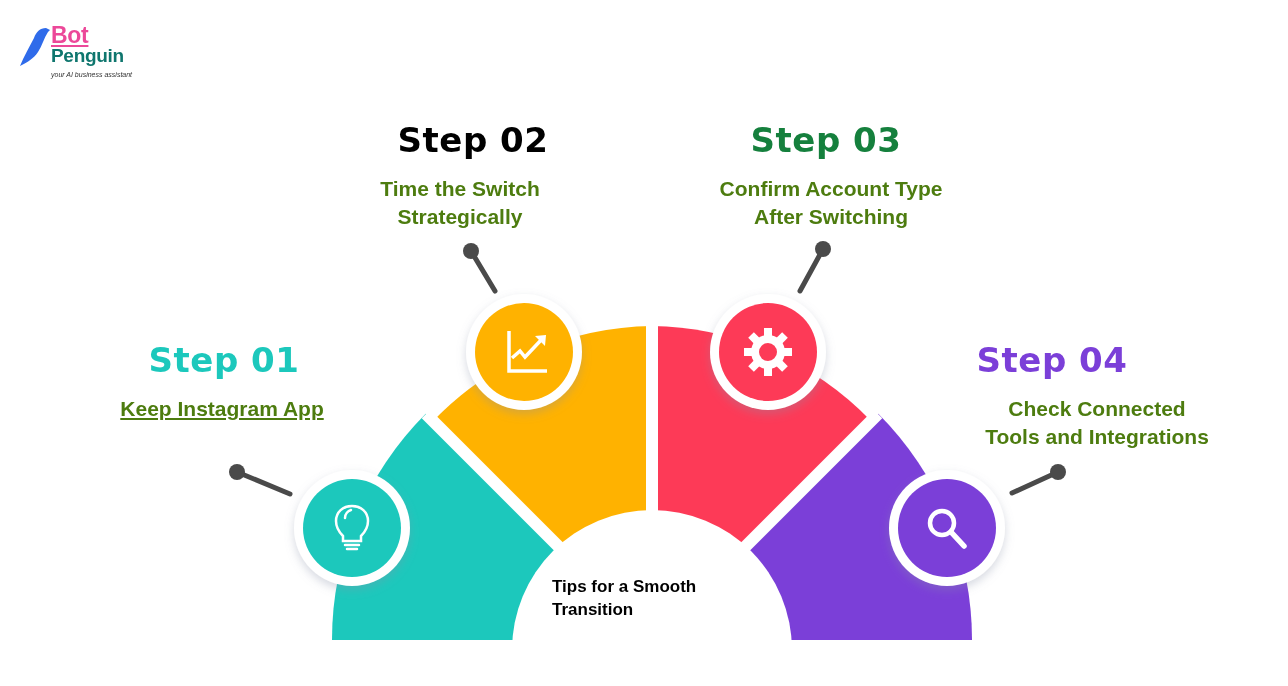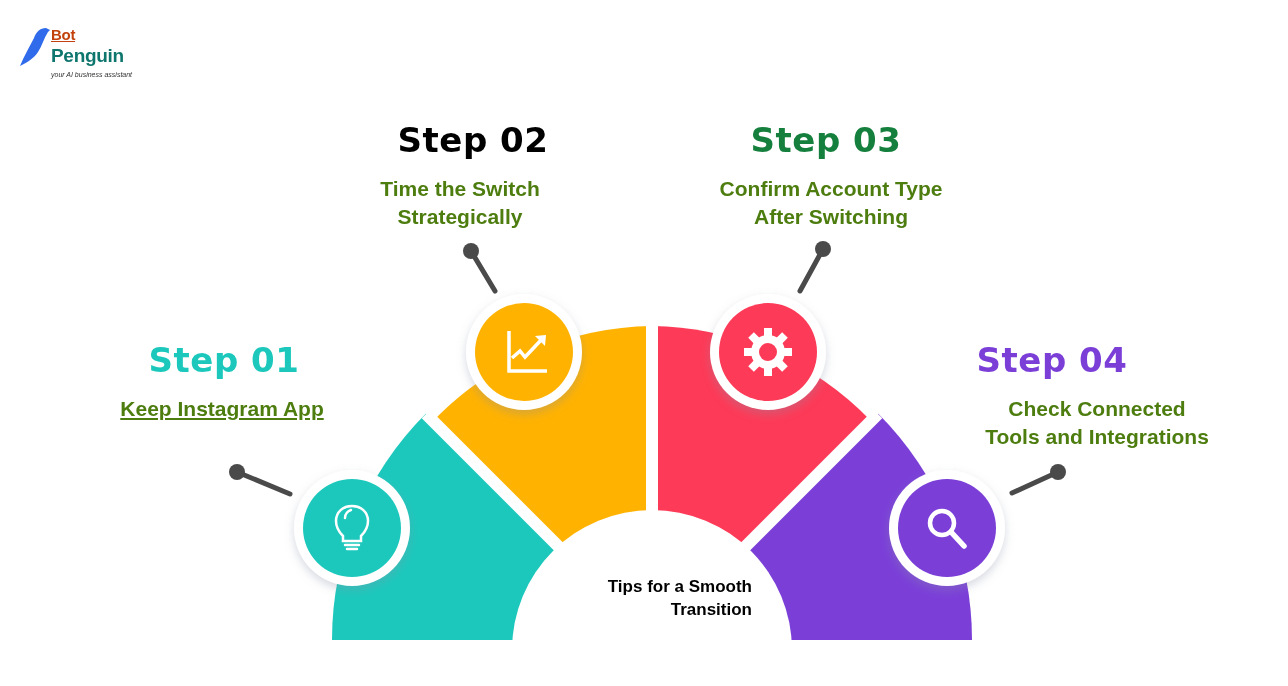--- a/index.html
+++ b/index.html
@@ -1,25 +1,25 @@
 <!DOCTYPE html>
 <html><head>
 <meta charset="utf-8">
 <style>
   html, body { margin: 0; padding: 0; background: #ffffff; }
   body { width: 1288px; height: 686px; position: relative; overflow: hidden; font-family: "Liberation Sans", sans-serif; }
   .logo { position: absolute; left: 18px; top: 24px; width: 130px; height: 60px; }
   .logo-mark { position: absolute; left: 0; top: 2px; }
-  .logo-bot { position: absolute; left: 33px; top: 0px; font-size: 15px; font-weight: 700; color: #c2410c; letter-spacing: -0.3px; line-height: 22px; text-decoration: underline; }
+  .logo-bot { position: absolute; left: 33px; top: 0px; font-size: 23px; font-weight: 700; color: #ec4899; letter-spacing: -0.3px; line-height: 22px; text-decoration: underline; }
   .logo-penguin { position: absolute; left: 33px; top: 21px; font-size: 19px; font-weight: 700; color: #0f766e; letter-spacing: -0.3px; line-height: 22px; }
   .logo-tag { position: absolute; left: 33px; top: 47px; font-size: 7px; font-style: italic; color: #333; white-space: nowrap; }
   .diagram { position: absolute; left: 0; top: 0; }
   .step-title { position: absolute; font-family: "DejaVu Sans", sans-serif; font-weight: 700; font-size: 34px; letter-spacing: 0.5px; text-align: center; white-space: nowrap; }
   .step-desc { position: absolute; font-family: "Liberation Sans", sans-serif; font-weight: 700; font-size: 21px; color: #4d7c0f; text-align: center; line-height: 28px; white-space: nowrap; }
-  .center-label { position: absolute; left: 552px; top: 575px; width: 200px; text-align: right; font-family: "Liberation Sans", sans-serif; font-weight: 700; font-size: 17px; color: #000; line-height: 23px; }
+  .center-label { position: absolute; left: 552px; top: 575px; width: 200px; text-align: left; font-family: "Liberation Sans", sans-serif; font-weight: 700; font-size: 17px; color: #000; line-height: 23px; }
 </style>
 </head>
 <body>
 
 <div class="logo">
   <svg class="logo-mark" width="32" height="44" viewBox="0 0 32 44">
     <path d="M28 2 C22 2 18 6 16 12 C12 20 6 30 2 40 C10 36 16 32 20 26 C24 20 26 12 30 6 L32 4 Z" fill="#2f6bea"></path>
   </svg>
   <div class="logo-bot">Bot</div>
   <div class="logo-penguin">Penguin</div>

